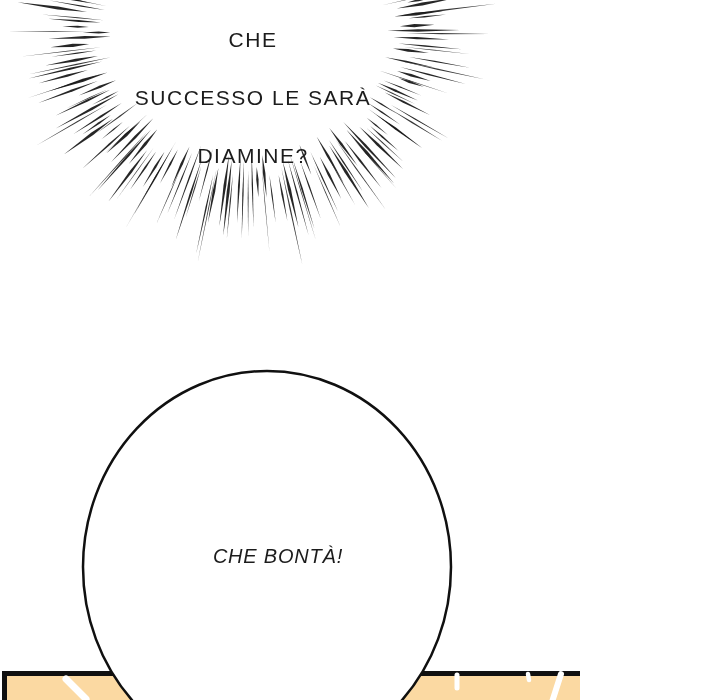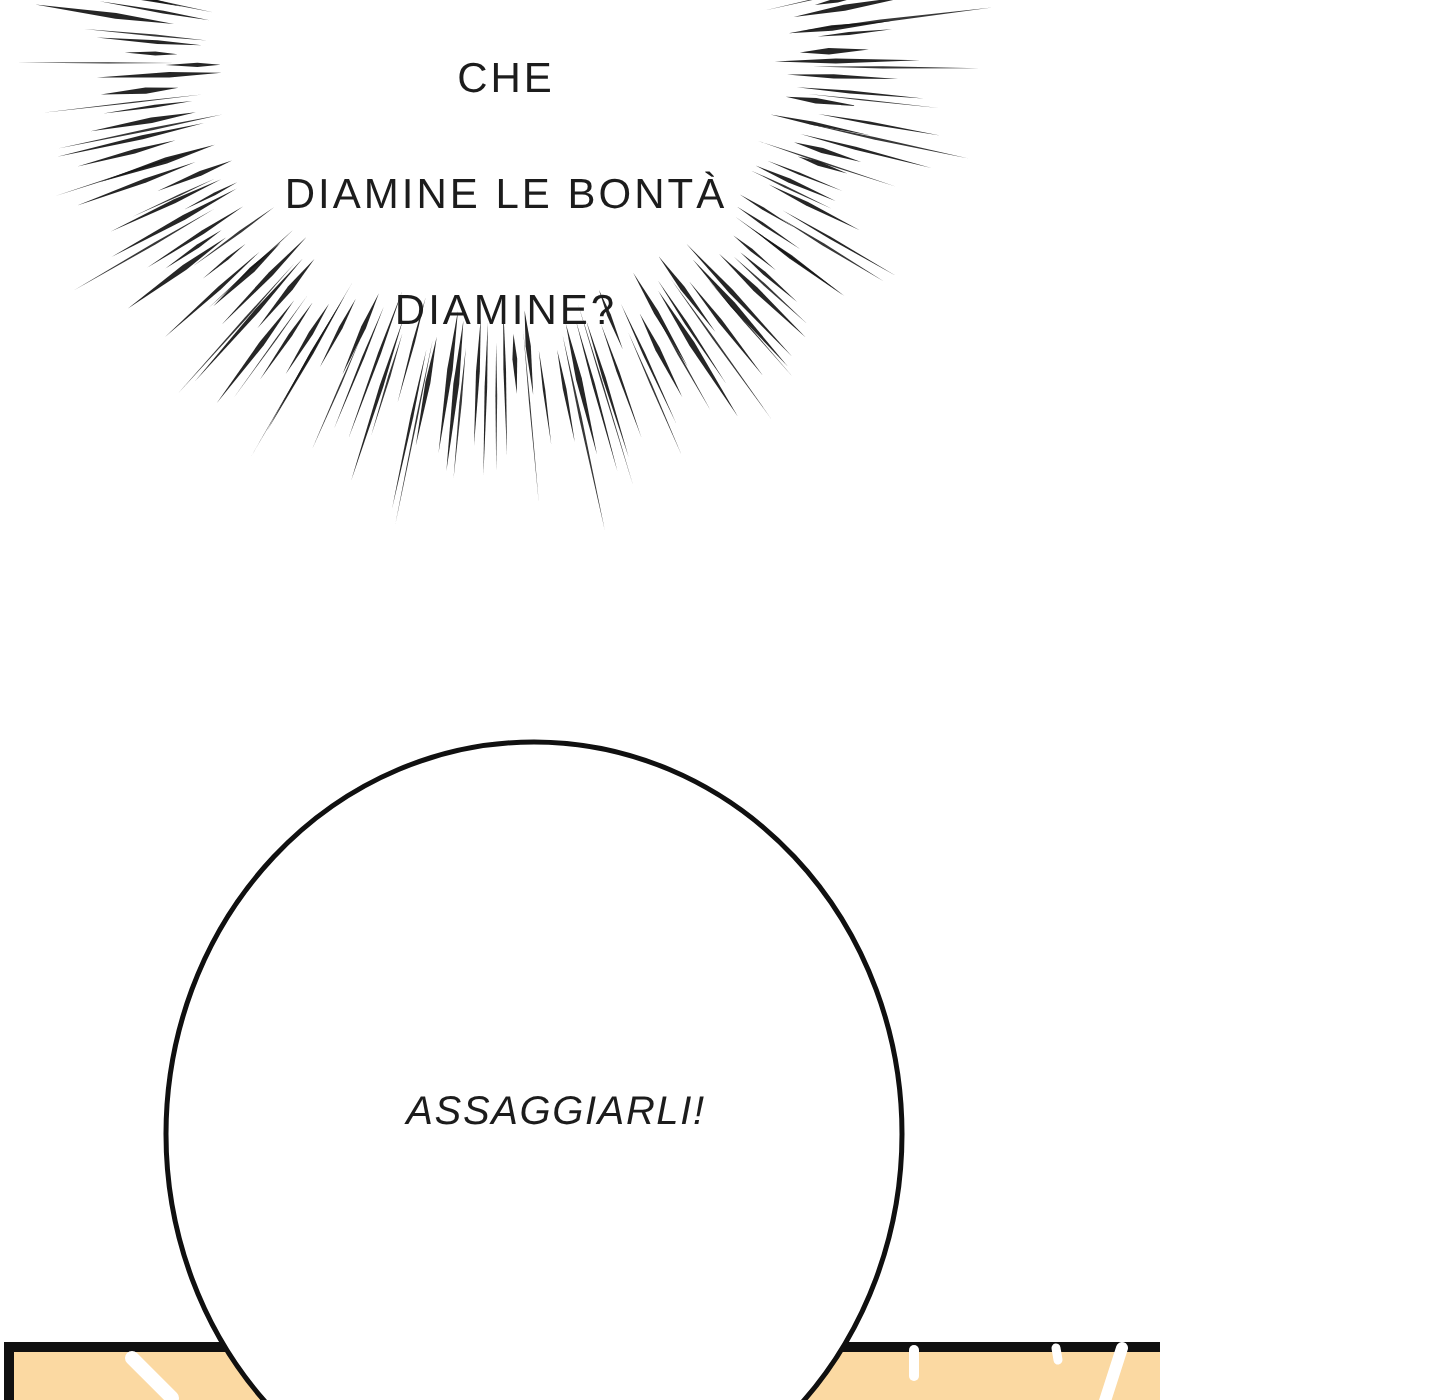--- a/index.html
+++ b/index.html
@@ -190,21 +190,21 @@
           <line x1="528" y1="674" x2="529" y2="680" stroke="#ffffff" stroke-width="4.5" stroke-linecap="round"></line>
           <line x1="561" y1="674" x2="552" y2="702" stroke="#ffffff" stroke-width="6" stroke-linecap="round"></line>
         </g>
     </g>
 
     <ellipse id="round-bubble" cx="267" cy="567" rx="184" ry="196" stroke-width="2.5" fill="#ffffff" stroke="#101010"></ellipse>
   </svg>
 
   <div class="speech-text burst-text" style="color: rgb(28, 28, 28);">
     <div>CHE</div>
-    <div>DIAMINE LE BONTÀ</div>
+    <div>SUCCESSO LE SARÀ</div>
     <div>DIAMINE?</div>
   </div>
 
   <div class="speech-text round-text" style="color: rgb(28, 28, 28);">
-    <div>ASSAGGIARLI!</div>
+    <div>CHE BONTÀ!</div>
   </div>
 
 </div>
 
 </body></html>

